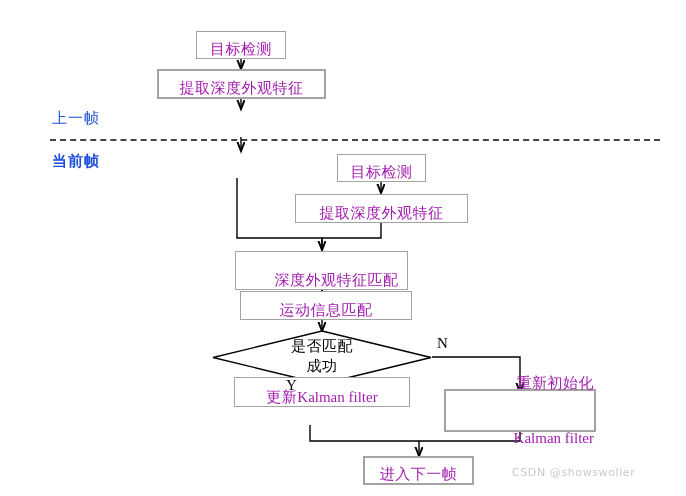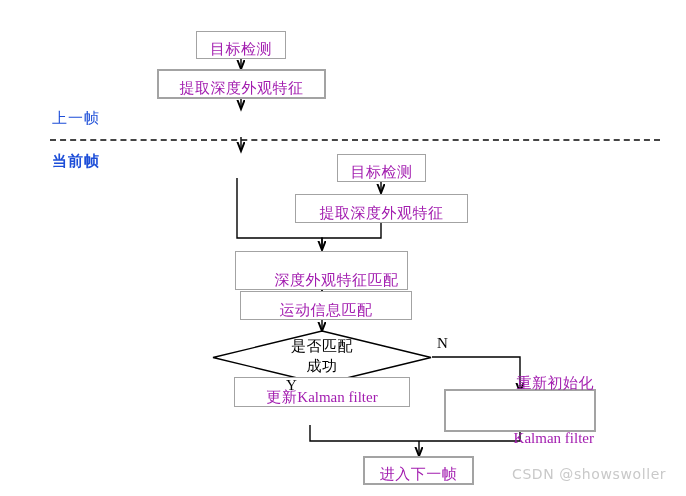--- a/index.html
+++ b/index.html
@@ -65,21 +65,21 @@
     z-index: 4;
   }
   .divider {
     position: absolute;
     border-top: 2px dashed #444444;
     z-index: 1;
   }
   .watermark {
     position: absolute;
     font-family: "DejaVu Sans", "Liberation Sans", sans-serif;
-    font-size: 14px;
+    font-size: 11px;
     color: #c9c9c9;
     letter-spacing: 0.6px;
     z-index: 2;
     white-space: nowrap;
   }
   svg.wires {
     position: absolute;
     left: 0;
     top: 0;
     width: 686px;

